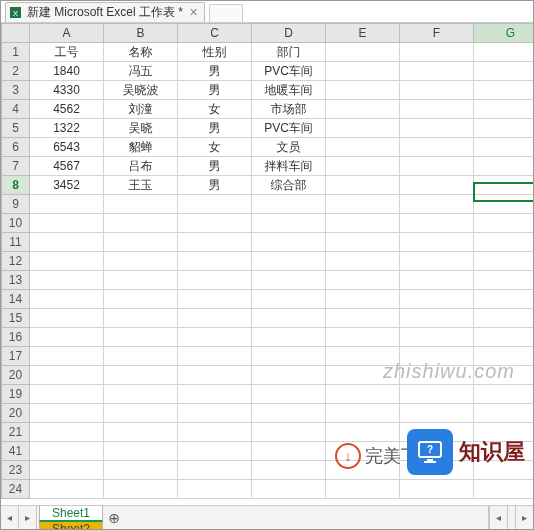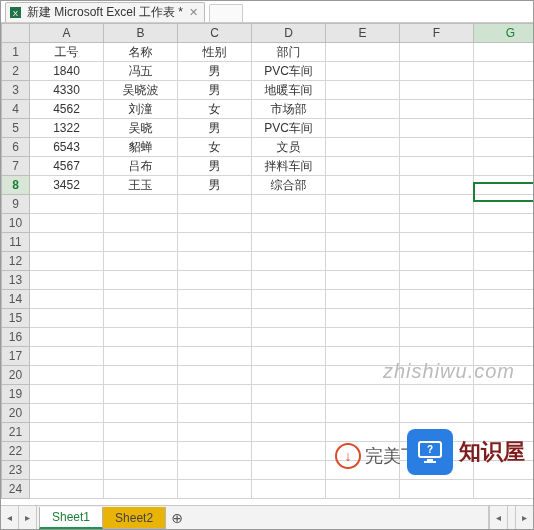--- a/index.html
+++ b/index.html
@@ -118,21 +118,21 @@
     align-items: stretch;
   }
   .nav-btn {
     width: 18px;
     display: flex; align-items: center; justify-content: center;
     border-right: 1px solid #c8c8c8;
     color: #666;
     font-size: 10px;
     background: #f3f3f3;
   }
-  .sheet-tabs { display: flex; align-items: flex-end; padding-left:2px;}
+  .sheet-tabs { display: flex; align-items: flex-end; padding-left:2px;flex-direction:column;}
   .sheet-tab {
     height: 22px;
     padding: 0 12px;
     border: 1px solid #b5b5b5;
     border-top: none;
     background: #eab308;
     display: flex; align-items: center;
     font-size: 12px;
     color: #444;
     margin-right: -1px;
@@ -432,21 +432,21 @@
           <th class="rowhdr">21</th>
           <td class=""></td>
           <td class=""></td>
           <td class=""></td>
           <td class=""></td>
           <td class=""></td>
           <td class=""></td>
           <td class=""></td>
         </tr>
         <tr>
-          <th class="rowhdr">22</th>
+          <th class="rowhdr">41</th>
           <td class=""></td>
           <td class=""></td>
           <td class=""></td>
           <td class=""></td>
           <td class=""></td>
           <td class=""></td>
           <td class=""></td>
         </tr>
         <tr>
           <th class="rowhdr">23</th>

